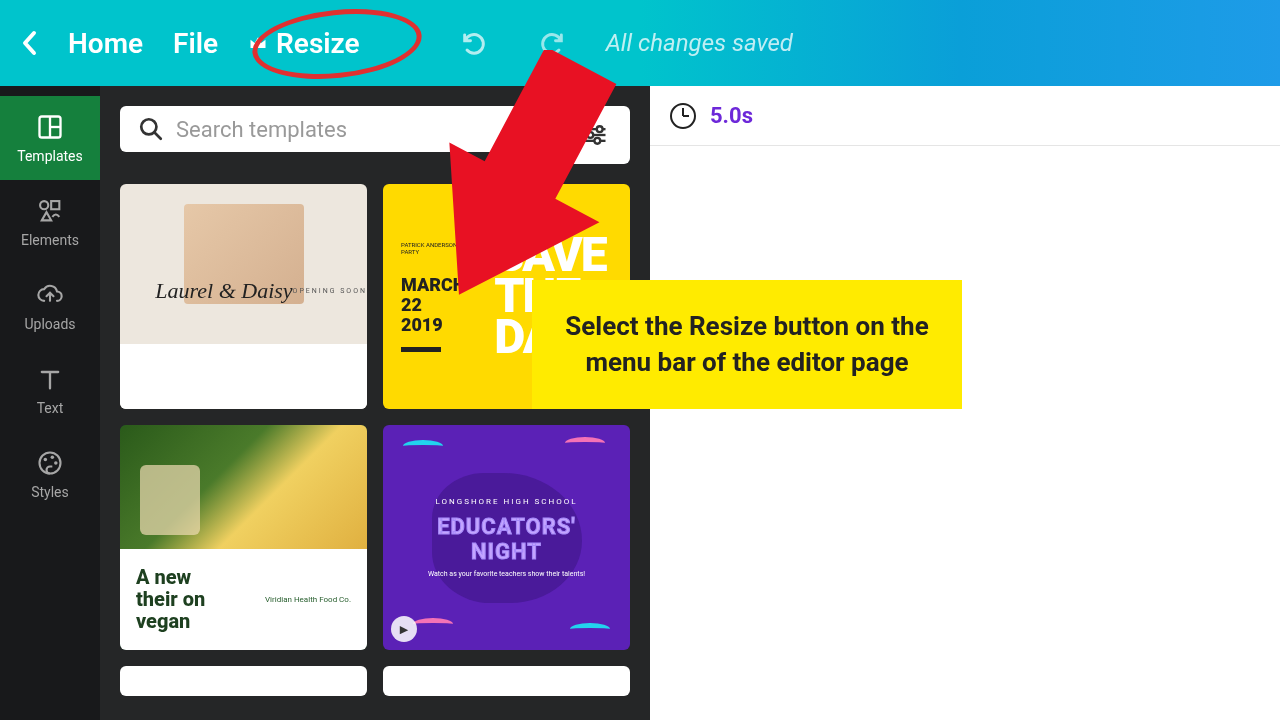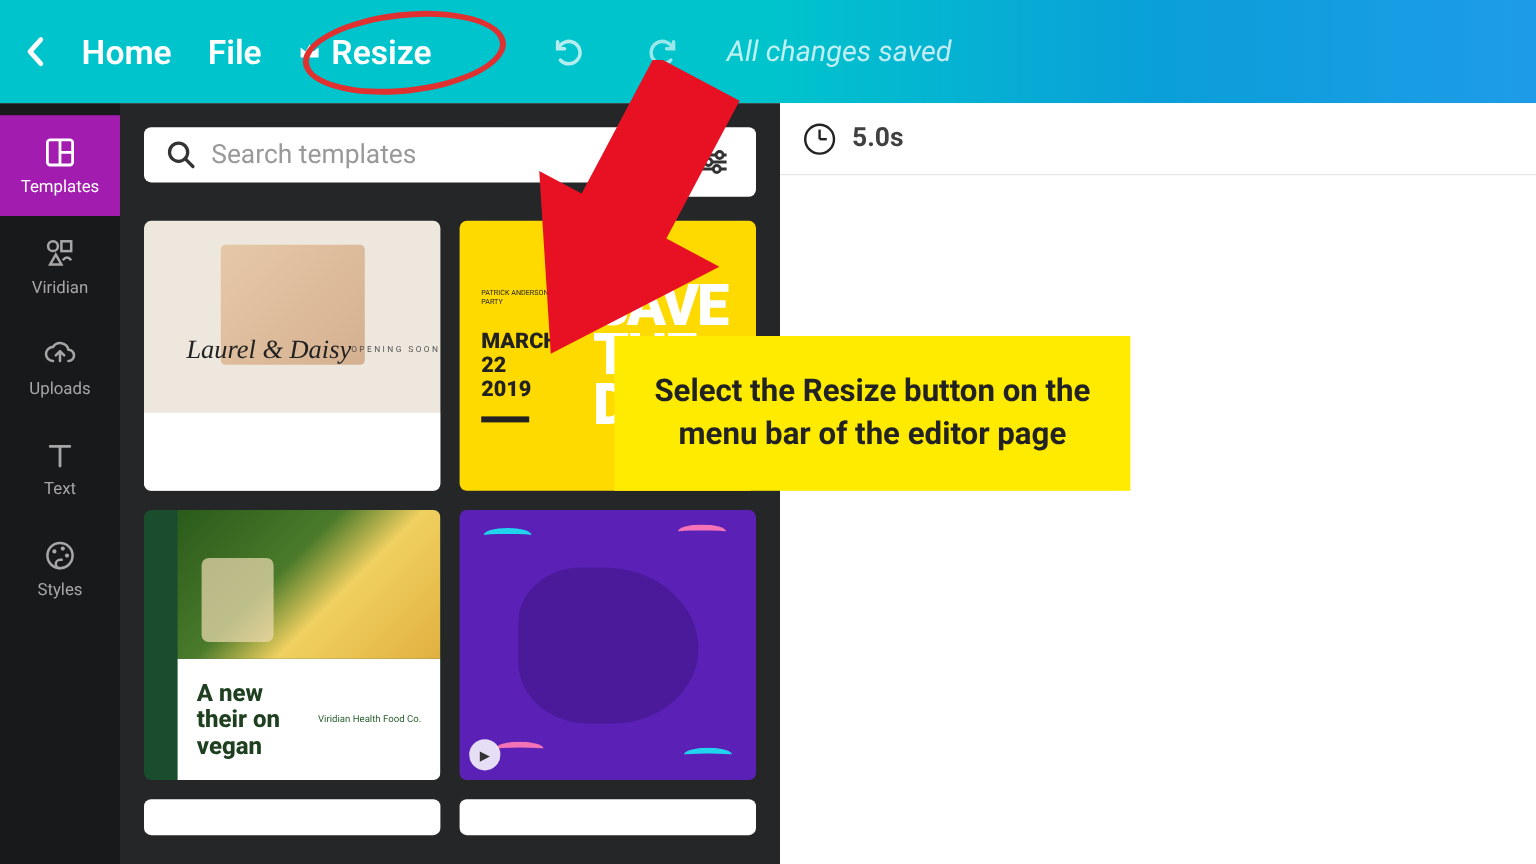--- a/index.html
+++ b/index.html
@@ -11,21 +11,21 @@
 .crown-icon { width: 20px; height: 20px; }
 .icon-btn { color: rgba(255,255,255,0.7); font-size: 26px; cursor: pointer; padding: 0 10px; }
 .saved-text { color: rgba(255,255,255,0.75); font-size: 24px; font-style: italic; }
 
 .resize-circle { position: absolute; left: 252px; top: 10px; width: 170px; height: 68px; border: 5px solid #e03030; border-radius: 50%; transform: rotate(-6deg); pointer-events: none; z-index: 50; }
 
 .main { display: flex; height: calc(100% - 86px); }
 
 .side-rail { width: 100px; background: #18191b; display: flex; flex-direction: column; padding-top: 10px; }
 .rail-item { display: flex; flex-direction: column; align-items: center; justify-content: center; padding: 16px 0; color: #a6a6a6; cursor: pointer; gap: 6px; }
-.rail-item.active { background: #a21caf; color: #fff; align-items: center; }
+.rail-item.active { background: #15803d; color: #fff; align-items: center; }
 .rail-item .ico { width: 30px; height: 30px; display: flex; align-items: center; justify-content: center; }
 .rail-label { font-size: 14px; }
 
 .panel { width: 550px; background: #252627; padding: 20px; overflow: hidden; }
 .search-row { display: flex; gap: 10px; margin-bottom: 20px; }
 .search-box { flex: 1; background: #fff; border-radius: 6px; display: flex; align-items: center; padding: 0 18px; height: 46px; }
 .search-box input { border: none; outline: none; font-size: 22px; flex: 1; color: #333; margin-left: 12px; }
 .search-box input::placeholder { color: #999; }
 .filter-btn { width: 70px; height: 58px; background: #fff; border-radius: 6px; display: flex; align-items: center; justify-content: center; cursor: pointer; }
 
@@ -39,21 +39,21 @@
 .t1 .bottom-white { position: absolute; bottom: 0; left: 0; right: 0; height: 65px; background: #fff; }
 
 .t2 { background: #ffda00; display: flex; }
 .t2 .left-col { width: 45%; display: flex; flex-direction: column; justify-content: center; padding-left: 18px; }
 .t2 .tiny { font-size: 6px; color: #222; margin-bottom: 20px; }
 .t2 .date { font-size: 18px; font-weight: 900; color: #222; line-height: 1.1; }
 .t2 .bar { width: 40px; height: 5px; background: #222; margin-top: 12px; }
 .t2 .right-col { flex: 1; display: flex; flex-direction: column; justify-content: center; }
 .t2 .big { font-size: 48px; font-weight: 900; color: #fff; line-height: 0.85; letter-spacing: -2px; }
 
-.t3 { background: #1a4d2e; display: flex; flex-direction: column; padding-left: 28px; }
+.t3 { background: #1a4d2e; display: flex; flex-direction: column; }
 .t3 .photo { height: 55%; background: linear-gradient(135deg, #2a5a1a 0%, #4a7a2a 40%, #f0d060 60%, #e0b040 100%); position: relative; }
 .t3 .photo::after { content:""; position:absolute; left:20px; top:40px; width:60px; height:70px; background: rgba(240,220,180,0.7); border-radius: 6px; }
 .t3 .caption { background: #fff; flex: 1; padding: 12px 16px; display: flex; align-items: center; justify-content: space-between; }
 .t3 .cap-text { font-size: 20px; font-weight: 800; color: #1e4020; line-height: 1.1; }
 .t3 .logo-blob { font-size: 8px; color: #2a6030; text-align: left; }
 
 .t4 { background: #5b21b6; position: relative; display: flex; align-items: center; justify-content: center; }
 .t4 .blob { position: absolute; width: 150px; height: 130px; background: #4a1a9a; border-radius: 40% 60% 55% 45%; }
 .t4 .center { position: relative; text-align: center; }
 .t4 .toptext { font-size: 8px; color: #fff; letter-spacing: 2px; margin-bottom: 8px; }
@@ -66,24 +66,24 @@
 .t4 .sq4 { bottom: 15px; right: 20px; border-color: #22d3ee; }
 .t4 .play { position: absolute; bottom: 8px; left: 8px; width: 26px; height: 26px; background: rgba(255,255,255,0.85); border-radius: 50%; display: flex; align-items: center; justify-content: center; font-size: 11px; color: #333; }
 
 .t5, .t6 { background: #fff; height: 30px; }
 
 .canvas-area { flex: 1; background: #fff; }
 .canvas-bar { height: 60px; border-bottom: 1px solid #e5e5e5; display: flex; align-items: center; padding: 0 20px; gap: 14px; }
 .clock-icon { width: 26px; height: 26px; border: 2.5px solid #222; border-radius: 50%; position: relative; }
 .clock-icon::after { content:""; position:absolute; left:50%; top:50%; width:2px; height:8px; background:#222; transform-origin: bottom; transform: translate(-50%,-100%); }
 .clock-icon::before { content:""; position:absolute; left:50%; top:50%; width:6px; height:2px; background:#222; transform: translate(0,-50%); }
-.duration { font-size: 22px; font-weight: 700; color: #404040; }
+.duration { font-size: 22px; font-weight: 700; color: #6d28d9; }
 
 .arrow-annotation { position: absolute; left: 440px; top: 50px; z-index: 60; pointer-events: none; }
-.callout-box { position: absolute; left: 512px; top: 280px; width: 430px; background: #ffeb00; padding: 28px 30px; z-index: 55; text-align: center; font-size: 26px; font-weight: 700; color: #222; line-height: 1.4; }
+.callout-box { position: absolute; left: 532px; top: 280px; width: 430px; background: #ffeb00; padding: 28px 30px; z-index: 55; text-align: center; font-size: 26px; font-weight: 700; color: #222; line-height: 1.4; }
 
 svg { display: block; }
 </style>
 </head>
 <body>
 
 <div class="topbar">
   <div class="back-arrow">
     <svg width="18" height="28" viewBox="0 0 18 28">
         <path d="M14 4 L5 14 L14 24" stroke="#fff" stroke-width="4" fill="none" stroke-linecap="round" stroke-linejoin="round"></path>
@@ -127,21 +127,21 @@
     </div>
     <div class="rail-item">
       <div class="ico">
         <svg width="28" height="28" viewBox="0 0 24 24">
             <circle cx="7" cy="7" r="3.5" stroke="#a6a6a6" stroke-width="1.8" fill="none"></circle>
             <rect x="13" y="3.5" width="7" height="7" stroke="#a6a6a6" stroke-width="1.8" fill="none"></rect>
             <path d="M5 20 L9 13 L13 20 Z" stroke="#a6a6a6" stroke-width="1.8" fill="none"></path>
             <path d="M14 17 Q17 13 20 17" stroke="#a6a6a6" stroke-width="1.8" fill="none"></path>
           </svg>
       </div>
-      <span class="rail-label">Viridian</span>
+      <span class="rail-label">Elements</span>
     </div>
     <div class="rail-item">
       <div class="ico">
         <svg width="28" height="28" viewBox="0 0 24 24">
             <path d="M7 17 A5 5 0 0 1 7 7 A6 6 0 0 1 18 9 A4 4 0 0 1 18 17 M12 17 L12 10 M9 13 L12 10 L15 13" stroke="#a6a6a6" stroke-width="1.8" fill="none" stroke-linecap="round" stroke-linejoin="round"></path>
           </svg>
       </div>
       <span class="rail-label">Uploads</span>
     </div>
     <div class="rail-item">
@@ -214,20 +214,26 @@
           <div class="cap-text"><span>A new</span><br><span>their on</span><br><span>vegan</span></div>
           <div class="logo-blob">Viridian Health Food Co.</div>
         </div>
       </div>
       <div class="template-card t4">
         <div class="blob"></div>
         <div class="squiggle sq1"></div>
           <div class="squiggle sq2"></div>
           <div class="squiggle sq3"></div>
           <div class="squiggle sq4"></div>
+        <div class="center">
+          <div class="toptext">LONGSHORE HIGH SCHOOL</div>
+          <div class="title">EDUCATORS'</div>
+          <div class="title">NIGHT</div>
+          <div class="subtext">Watch as your favorite teachers show their talents!</div>
+        </div>
         <div class="play">▶</div>
       </div>
       <div class="template-card t5"></div>
       <div class="template-card t6"></div>
     </div>
   </div>
 
   <div class="canvas-area">
     <div class="canvas-bar">
       <div class="clock-icon"></div>

